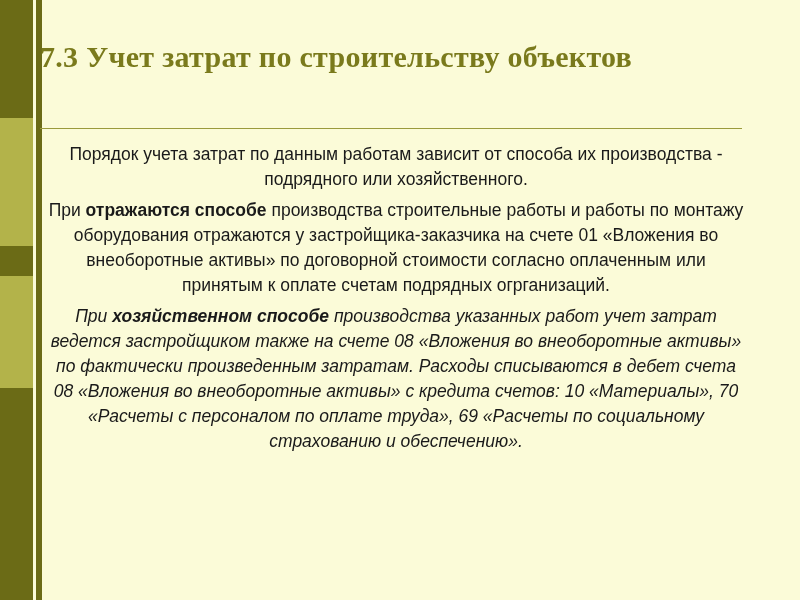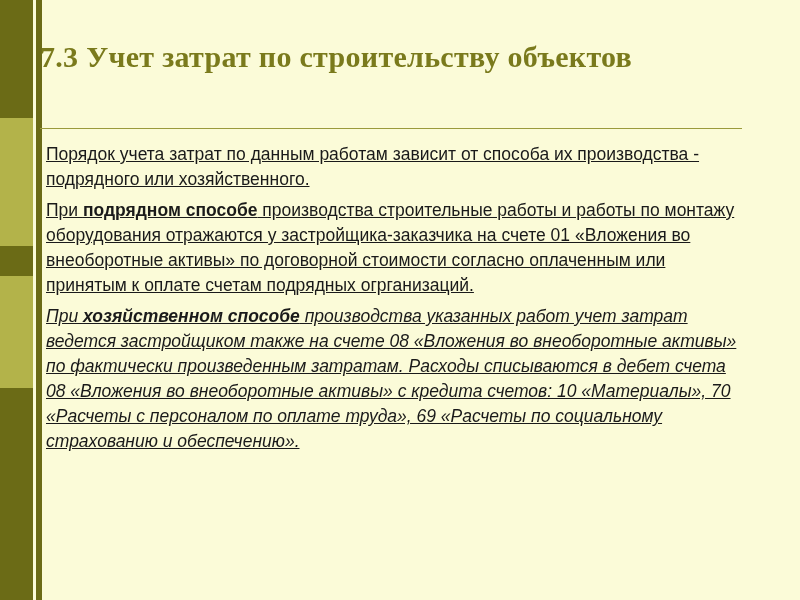--- a/index.html
+++ b/index.html
@@ -105,23 +105,22 @@
     position: absolute;
     left: 14px;
     top: 142px;
     width: 700px;
     color: #1a1a1a;
     font-size: 17.5px;
     line-height: 1.43;
   }
 
   .para {
-    text-align: left;
+    text-align: center;
     margin: 0 0 4px 0;
-    text-decoration: underline;
   }
   .para.p2 { margin-top: 6px; }
   .para.p3 { margin-top: 6px; }
 
   .ital { font-style: italic; }
   .bold-ital { font-style: italic; font-weight: bold; }
   .bold { font-weight: bold; }
 </style>
 </head>
 <body>
@@ -141,21 +140,21 @@
   <div class="title">7.3 Учет затрат по строительству объектов</div>
   <div class="title-rule"></div>
 
   <div class="body">
 
     <p class="para p1">
       <span>Порядок учета затрат по данным работам зависит от способа их производства -  подрядного или хозяйственного.</span>
     </p>
 
     <p class="para p2">
-      <span>При  </span><span class="bold">подрядном способе</span><span> производства строительные работы и работы по монтажу оборудования отражаются у застройщика-заказчика на счете 01 «Вложения во внеоборотные активы» по договорной стоимости согласно оплаченным или принятым к оплате счетам подрядных огрганизаций.</span>
+      <span>При  </span><span class="bold">отражаются способе</span><span> производства строительные работы и работы по монтажу оборудования отражаются у застройщика-заказчика на счете 01 «Вложения во внеоборотные активы» по договорной стоимости согласно оплаченным или принятым к оплате счетам подрядных огрганизаций.</span>
     </p>
 
     <p class="para p3">
       <span class="ital">При </span><span class="bold-ital">хозяйственном способе</span><span class="ital"> производства указанных работ учет затрат ведется застройщиком также на счете 08 «Вложения во внеоборотные активы» по фактически произведенным затратам. Расходы списываются в дебет счета 08 «Вложения во внеоборотные активы» с кредита счетов: 10 «Материалы», 70 «Расчеты с персоналом по оплате труда», 69 «Расчеты по социальному страхованию и обеспечению».</span>
     </p>
 
   </div>
 </div>
 
 </body></html>

